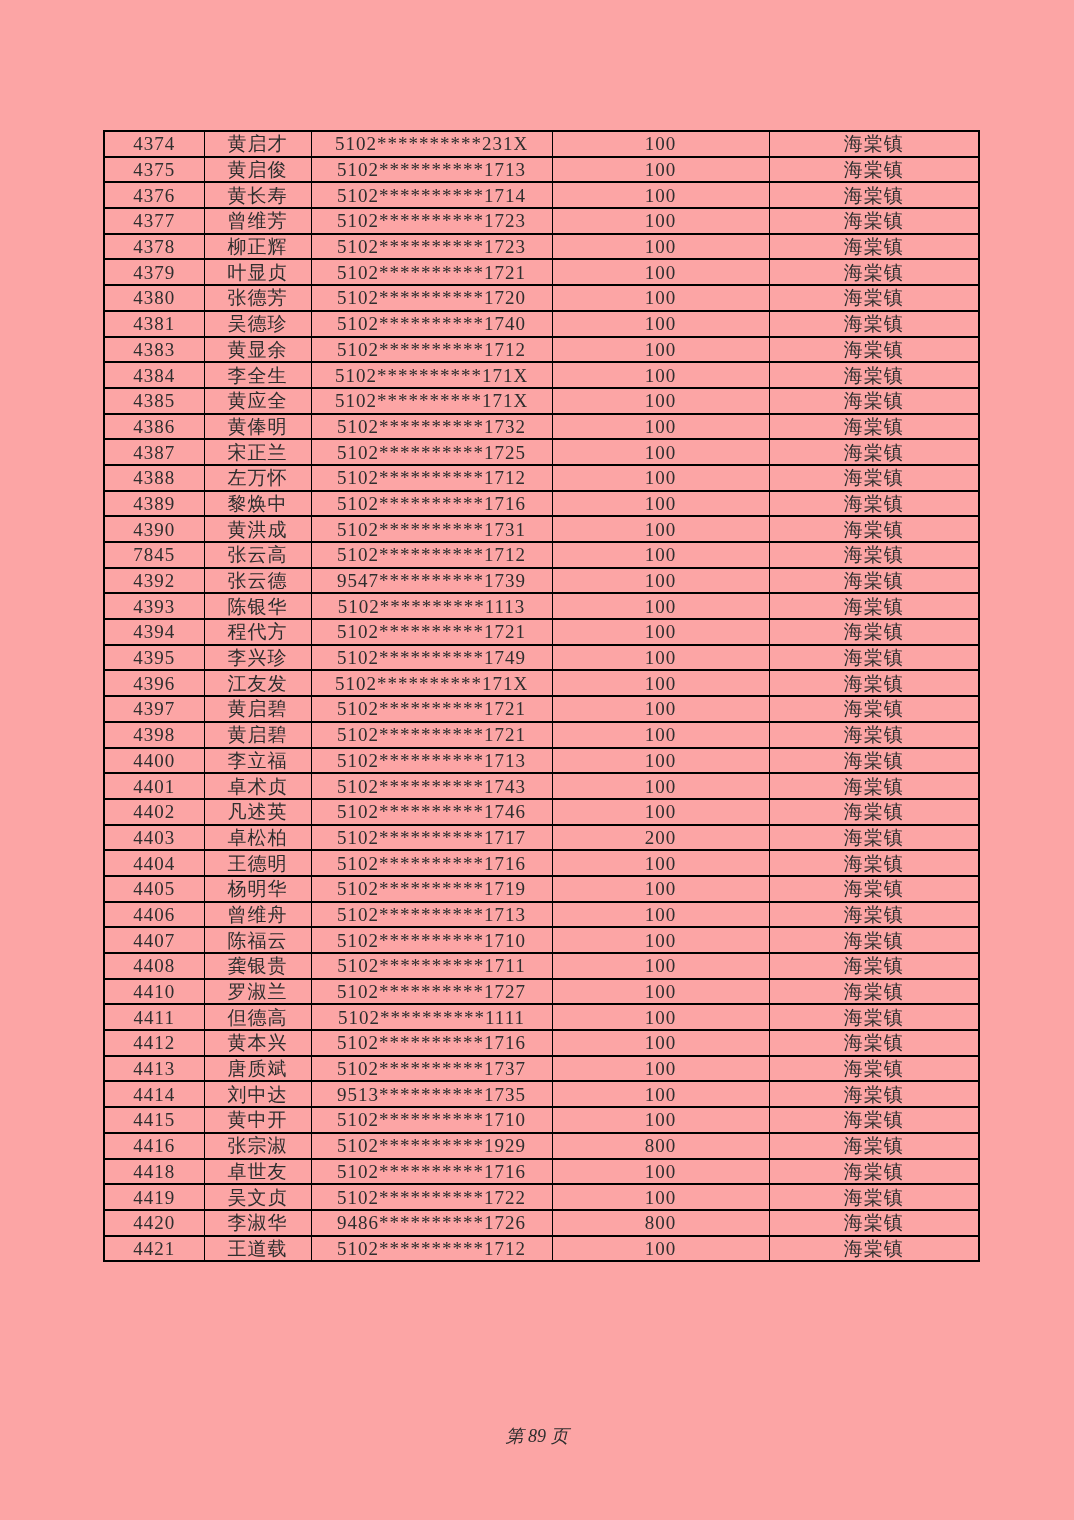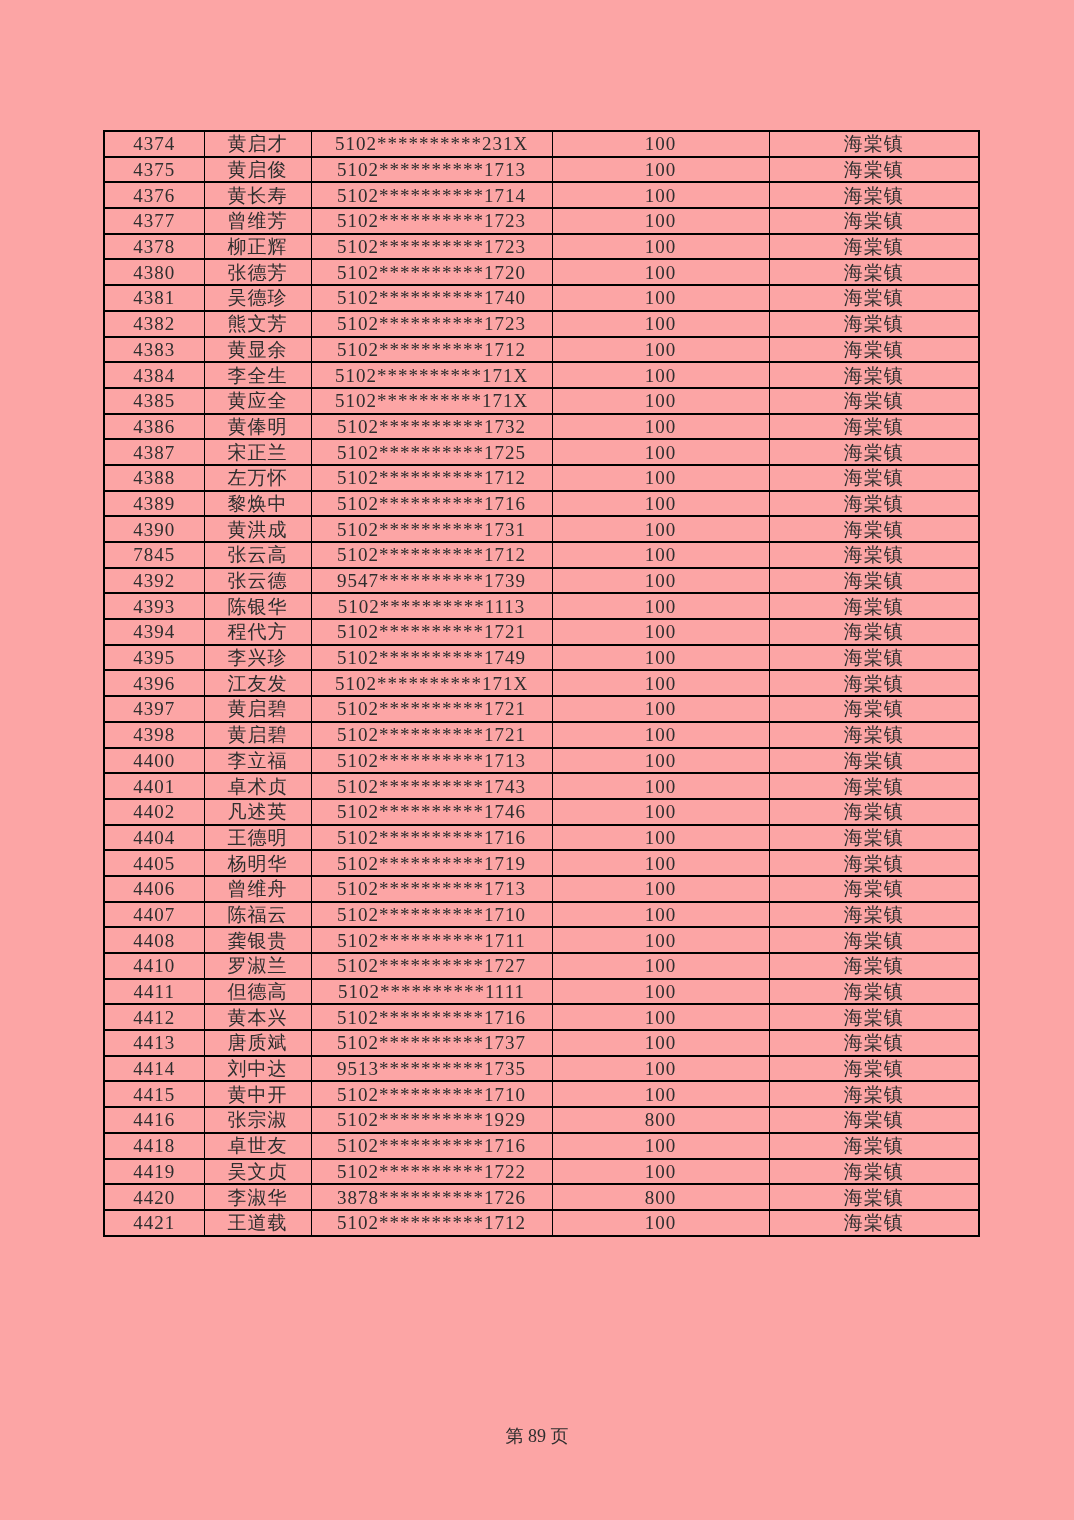--- a/index.html
+++ b/index.html
@@ -48,20 +48,21 @@
     letter-spacing: 1px;
   }
   .footer {
     position: absolute;
     top: 1424px;
     left: 0;
     width: 100%;
     text-align: center;
     font-size: 18px;
     color: #2e2e2e;
+    font-style: italic;
   }
 </style>
 </head>
 <body>
 
 <div class="page">
 
   <table class="roster">
     <colgroup>
       <col style="width:100px">
@@ -100,41 +101,41 @@
     <td class="c-town">海棠镇</td>
   </tr>
         <tr>
     <td class="c-no">4378</td>
     <td class="c-name">柳正辉</td>
     <td class="c-id">5102**********1723</td>
     <td class="c-amount">100</td>
     <td class="c-town">海棠镇</td>
   </tr>
         <tr>
+    <td class="c-no">4379</td>
+    <td class="c-name">叶显贞</td>
+    <td class="c-id">5102**********1721</td>
+    <td class="c-amount">100</td>
+    <td class="c-town">海棠镇</td>
+  </tr>
+        <tr>
     <td class="c-no">4380</td>
     <td class="c-name">张德芳</td>
     <td class="c-id">5102**********1720</td>
     <td class="c-amount">100</td>
     <td class="c-town">海棠镇</td>
   </tr>
         <tr>
     <td class="c-no">4381</td>
     <td class="c-name">吴德珍</td>
     <td class="c-id">5102**********1740</td>
     <td class="c-amount">100</td>
     <td class="c-town">海棠镇</td>
   </tr>
         <tr>
-    <td class="c-no">4382</td>
-    <td class="c-name">熊文芳</td>
-    <td class="c-id">5102**********1723</td>
-    <td class="c-amount">100</td>
-    <td class="c-town">海棠镇</td>
-  </tr>
-        <tr>
     <td class="c-no">4383</td>
     <td class="c-name">黄显余</td>
     <td class="c-id">5102**********1712</td>
     <td class="c-amount">100</td>
     <td class="c-town">海棠镇</td>
   </tr>
         <tr>
     <td class="c-no">4384</td>
     <td class="c-name">李全生</td>
     <td class="c-id">5102**********171X</td>
@@ -251,20 +252,27 @@
     <td class="c-name">卓术贞</td>
     <td class="c-id">5102**********1743</td>
     <td class="c-amount">100</td>
     <td class="c-town">海棠镇</td>
   </tr>
         <tr>
     <td class="c-no">4402</td>
     <td class="c-name">凡述英</td>
     <td class="c-id">5102**********1746</td>
     <td class="c-amount">100</td>
+    <td class="c-town">海棠镇</td>
+  </tr>
+        <tr>
+    <td class="c-no">4403</td>
+    <td class="c-name">卓松柏</td>
+    <td class="c-id">5102**********1717</td>
+    <td class="c-amount">200</td>
     <td class="c-town">海棠镇</td>
   </tr>
         <tr>
     <td class="c-no">4404</td>
     <td class="c-name">王德明</td>
     <td class="c-id">5102**********1716</td>
     <td class="c-amount">100</td>
     <td class="c-town">海棠镇</td>
   </tr>
         <tr>
@@ -354,21 +362,21 @@
         <tr>
     <td class="c-no">4419</td>
     <td class="c-name">吴文贞</td>
     <td class="c-id">5102**********1722</td>
     <td class="c-amount">100</td>
     <td class="c-town">海棠镇</td>
   </tr>
         <tr>
     <td class="c-no">4420</td>
     <td class="c-name">李淑华</td>
-    <td class="c-id">3878**********1726</td>
+    <td class="c-id">9486**********1726</td>
     <td class="c-amount">800</td>
     <td class="c-town">海棠镇</td>
   </tr>
         <tr>
     <td class="c-no">4421</td>
     <td class="c-name">王道载</td>
     <td class="c-id">5102**********1712</td>
     <td class="c-amount">100</td>
     <td class="c-town">海棠镇</td>
   </tr>

